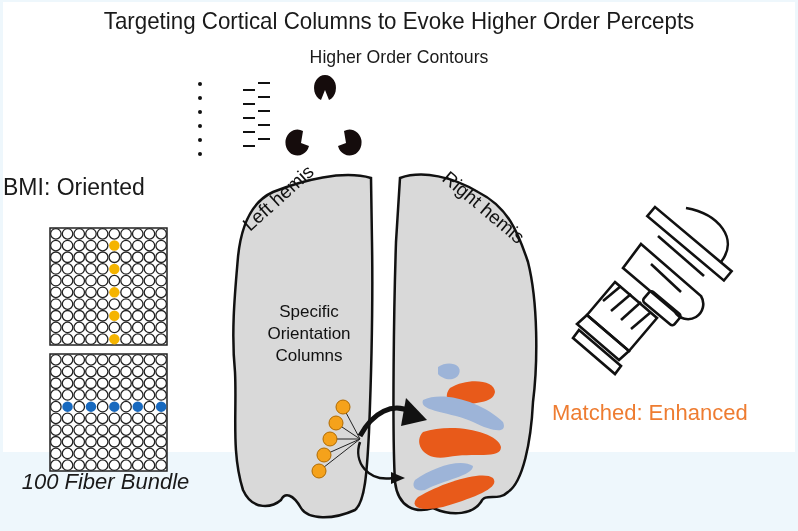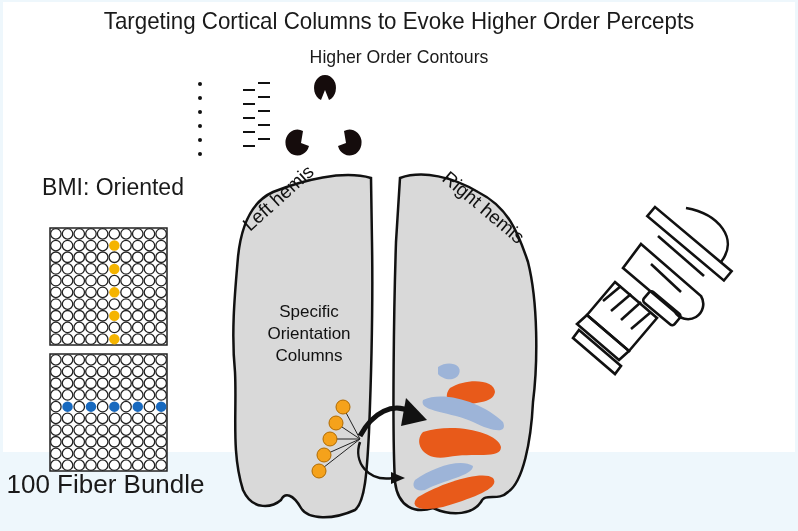--- a/index.html
+++ b/index.html
@@ -1,35 +1,36 @@
 <!DOCTYPE html>
 <html><head>
 <meta charset="utf-8">
 <style>
   html,body{margin:0;padding:0;}
   body{width:798px;height:531px;background:#eef7fc;overflow:hidden;font-family:"Liberation Sans",sans-serif;}
   #canvas{position:absolute;left:3px;top:2px;width:792px;height:450px;background:#ffffff;}
   .txt{position:absolute;color:#1a1a1a;white-space:nowrap;line-height:1;}
   #title{left:0;width:792px;top:7px;text-align:center;font-size:24px;transform:scaleX(0.93);}
   #subtitle{left:0;width:792px;top:45px;text-align:center;font-size:19px;transform:scaleX(0.93);}
-  #bmi1{left:0;width:220px;top:174px;text-align:center;font-size:23px;}
+  #bmi1{left:0;width:220px;top:174px;font-size:23px;}
   #bmi2{left:0;width:220px;top:199px;text-align:center;font-size:23px;}
-  #fiber{left:0;width:205px;top:469px;text-align:center;font-size:26px;}
+  #fiber{left:0;width:205px;top:469px;text-align:center;font-size:22px;font-style:italic;}
   #matched{left:549px;top:400px;font-size:22px;color:#ee7c31;}
   #nonmatched{left:558px;top:469px;font-size:16px;color:#7fa8cf;}
   svg{position:absolute;left:0;top:0;}
 </style>
 </head>
 <body>
 
 <div id="canvas">
   <div class="txt" id="title">Targeting Cortical Columns to Evoke Higher Order Percepts</div>
   <div class="txt" id="subtitle">Higher Order Contours</div>
   <div class="txt" id="bmi1">BMI: Oriented</div>
   <div class="txt" id="fiber">100 Fiber Bundle</div>
+  <div class="txt" id="matched">Matched: Enhanced</div>
 
   <svg width="792" height="525" viewBox="0 0 792 525">
 
     <g fill="#111">
       <circle cx="197" cy="82" r="2"></circle>
         <circle cx="197" cy="96" r="2"></circle>
         <circle cx="197" cy="110" r="2"></circle>
       <circle cx="197" cy="124" r="2"></circle>
         <circle cx="197" cy="138" r="2"></circle>
         <circle cx="197" cy="152" r="2"></circle>

